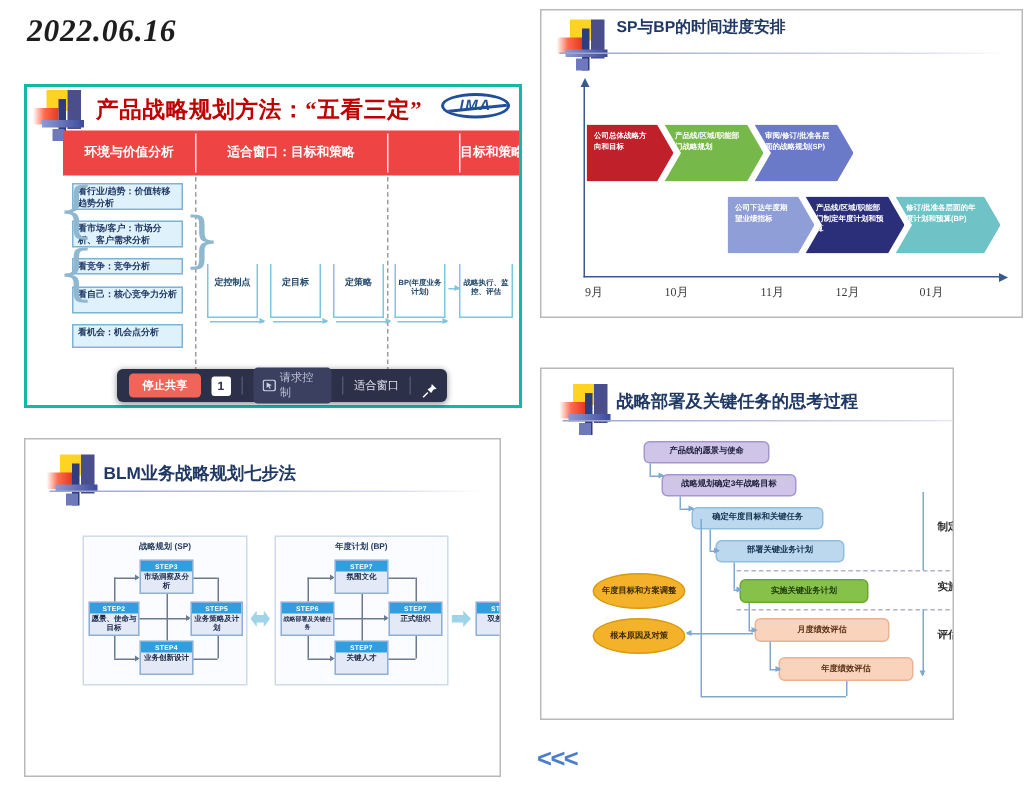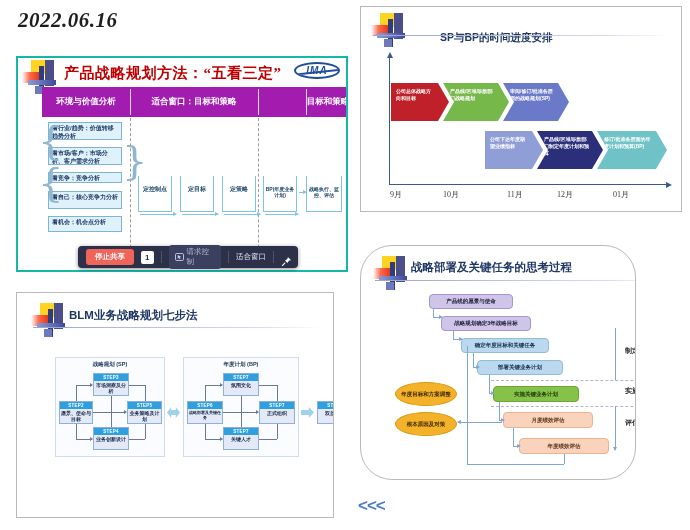--- a/index.html
+++ b/index.html
@@ -65,21 +65,21 @@
     border:2px solid #1f4e9c; border-radius:50%/50%;
     color:#1f4e9c; font-size:10px; font-weight:700; font-style:italic;
     text-align:center; line-height:13px; letter-spacing:1px;
     overflow:hidden; background:#fff;
   }
   .ima-logo::after{
     content:""; position:absolute; left:-4px; top:7px; width:56px; height:2px;
     background:#1f4e9c; transform:rotate(-6deg);
   }
   
-  .s1-band { position:absolute; left:24px; top:29px; right:0; height:30px; background:#a21caf; }
+  .s1-band { position:absolute; left:24px; top:29px; right:0; height:30px; background:#ef4444; }
   .s1-band .cell {
     position:absolute; top:0; height:30px; color:#fff; font-weight:700;
     font-size:8.5px; display:flex; align-items:center; justify-content:center;
     font-family:"Liberation Serif","DejaVu Serif",serif; text-align:center;
     white-space:nowrap;
   }
   .s1-band .sep{ position:absolute; top:2px; width:1px; height:26px; background:#ffffff; opacity:.85;}
 
   .dash-v { position:absolute; width:0; border-left:1px dashed #9b9b9b; }
 
@@ -125,21 +125,21 @@
     display:flex; align-items:center; gap:3px; color:#b9bdd2; font-size:7.5px;
   }
   #share-toolbar .tb-text{ color:#dfe2ee; font-size:7.5px; white-space:nowrap; }
   .mini-icon{ width:9px; height:8px; display:inline-block; }
 
   
   
   
   #slide2 { left:360px; top:6px; width:322px; height:206px; }
   #slide2 .slide-logo{ left:10px; top:6px; }
-  #slide2 .slide-title{ left:50px; top:24px; font-size:10.5px;margin-left:29px; }
+  #slide2 .slide-title{ left:50px; top:4px; font-size:10.5px; }
   #slide2 .title-rule{ left:12px; top:28px; width:298px; }
 
   .s2-lead {
     position:absolute; left:30px; top:36px; width:280px;
     font-size:8.5px; font-weight:700; color:#1a1a1a; line-height:1.65;
   }
   .axis-v{ position:absolute; left:28px; top:50px; width:1px; height:128px; background:#3a5a8c; }
   .axis-v::before{ content:""; position:absolute; left:-2.5px; top:-5px;
     border-bottom:6px solid #3a5a8c; border-left:3px solid transparent; border-right:3px solid transparent;}
   .axis-h{ position:absolute; left:28px; top:177px; width:278px; height:1px; background:#3a5a8c; }
@@ -192,21 +192,21 @@
     position:absolute; width:13px; height:11px; background:#9fd4e8;
     clip-path:polygon(0 28%, 60% 28%, 60% 0, 100% 50%, 60% 100%, 60% 72%, 0 72%);
   }
   .big-arrow.dbl{
     clip-path:polygon(0 50%, 32% 0, 32% 28%, 68% 28%, 68% 0, 100% 50%, 68% 100%, 68% 72%, 32% 72%, 32% 100%);
   }
 
   
   
   
-  #slide4 { left:360px; top:245px; width:276px; height:235px;border-radius:32px; }
+  #slide4 { left:360px; top:245px; width:276px; height:235px; }
   #slide4 .slide-logo{ left:12px; top:10px; }
   #slide4 .slide-title{ left:50px; top:14px; font-size:11.5px; color:#1f3864; }
   #slide4 .title-rule{ left:14px; top:34px; width:294px; }
 
   .pbox{
     position:absolute; border-radius:4px; font-size:5.5px; font-weight:700;
     display:flex; align-items:center; justify-content:center; text-align:center;
     line-height:1.2; padding:0 3px; color:#1d1d38;
   }
   .pb-purple{ background:#cfc5e8; border:1px solid #a695cf; }

